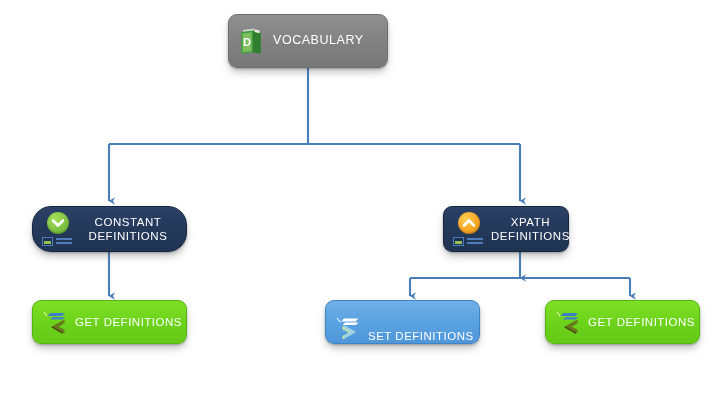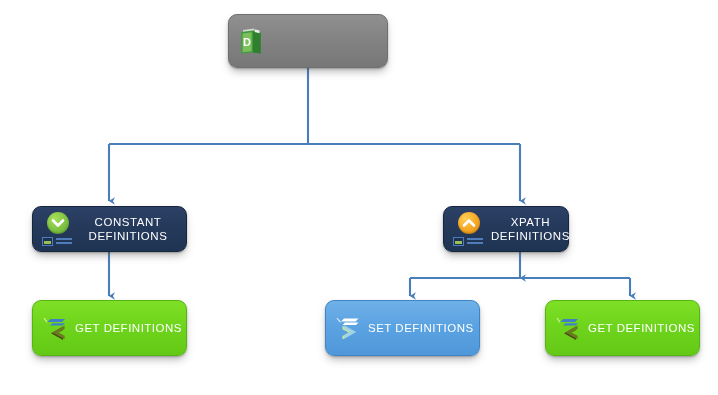--- a/index.html
+++ b/index.html
@@ -91,20 +91,21 @@
     text-align: center;
     flex: 1 1 auto;
     padding-right: 10px;
   }
 
   #node-constant {
     left: 32px;
     top: 206px;
     width: 155px;
     height: 46px;
+    border-radius: 19px;
   }
   #node-xpath {
     left: 443px;
     top: 206px;
     width: 126px;
     height: 46px;
   }
 
   
   .badge-stack {
@@ -163,39 +164,39 @@
   }
   .mini-lines i {
     display: block;
     height: 2px;
     background: #4f7dbb;
     margin-bottom: 2px;
   }
 
   
   .node-leaf {
-    height: 56px;
+    height: 44px;
     padding-left: 8px;
   }
   .node-leaf .node-label {
     font-size: 11.5px;
     margin-left: 4px;
     letter-spacing: 0.5px;
   }
   .node-green {
     background: linear-gradient(180deg, #7ee026 0%, #6fd41c 45%, #63c916 100%);
     border: 1px solid #57b511;
   }
   .node-blue {
     background: linear-gradient(180deg, #6fb0e8 0%, #5ca3e2 45%, #4f97d9 100%);
     border: 1px solid #3f84c4;
   }
 
   #node-get-left  { left: 32px;  top: 300px; width: 155px; }
-  #node-set       { left: 325px; top: 300px; width: 155px; }
+  #node-set       { left: 325px; top: 300px; width: 155px; align-items: flex-end; }
   #node-get-right { left: 545px; top: 300px; width: 155px; }
 
   .action-icon {
     width: 30px;
     height: 30px;
     display: block;
   }
 </style>
 </head>
 <body>
@@ -232,20 +233,21 @@
     <span class="icon-slot">
       <svg class="book-icon" viewBox="0 0 22 26">
         <path d="M3,2 L14,0.6 L14,3.5 L3,4.6 Z" fill="#cfd6cb"></path>
         <path d="M1.2,4 L13,2.6 L13,24.4 L1.2,25.6 Z" fill="#3f9b3f"></path>
         <path d="M13,2.6 L20.8,4.2 L20.8,25.8 L13,24.4 Z" fill="#2f7f2f"></path>
         <path d="M2.6,5.4 L11.6,4.3 L11.6,23.2 L2.6,24.3 Z" fill="#7dbf5c"></path>
         <text x="7.0" y="17.6" font-family="Liberation Sans, sans-serif" font-size="11" font-weight="bold" fill="#ffffff" text-anchor="middle">D</text>
         <path d="M14.6,1.2 L19.6,2.6 L19.6,5.2 L14.6,3.9 Z" fill="#e8eee6"></path>
       </svg>
     </span>
+    <span class="node-label">VOCABULARY</span>
   </div>
 
   <div class="node node-navy" id="node-constant">
     <span class="icon-slot">
       <span class="badge-stack">
         <span class="badge-circle green"></span>
         <svg class="badge-chev" viewBox="0 0 22 22">
           <path d="M6,8.5 L11,13.5 L16,8.5" stroke="#ffffff" stroke-width="2.6" fill="none" stroke-linecap="round" stroke-linejoin="round"></path>
         </svg>
         <span class="mini-doc"></span>

